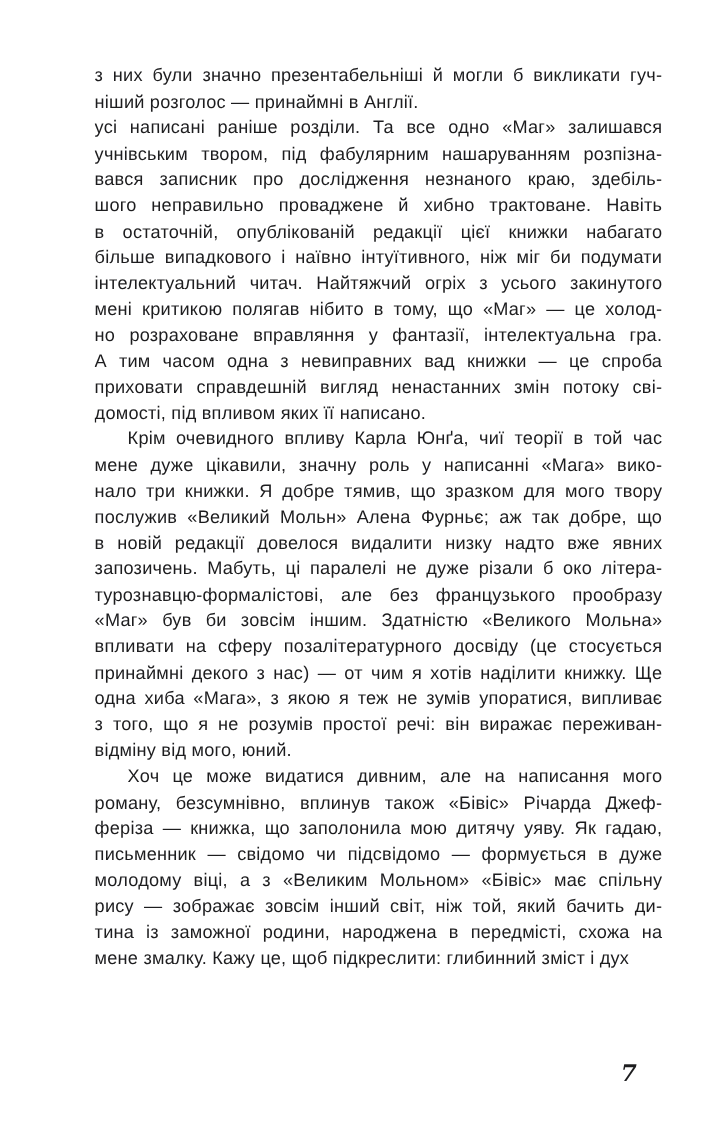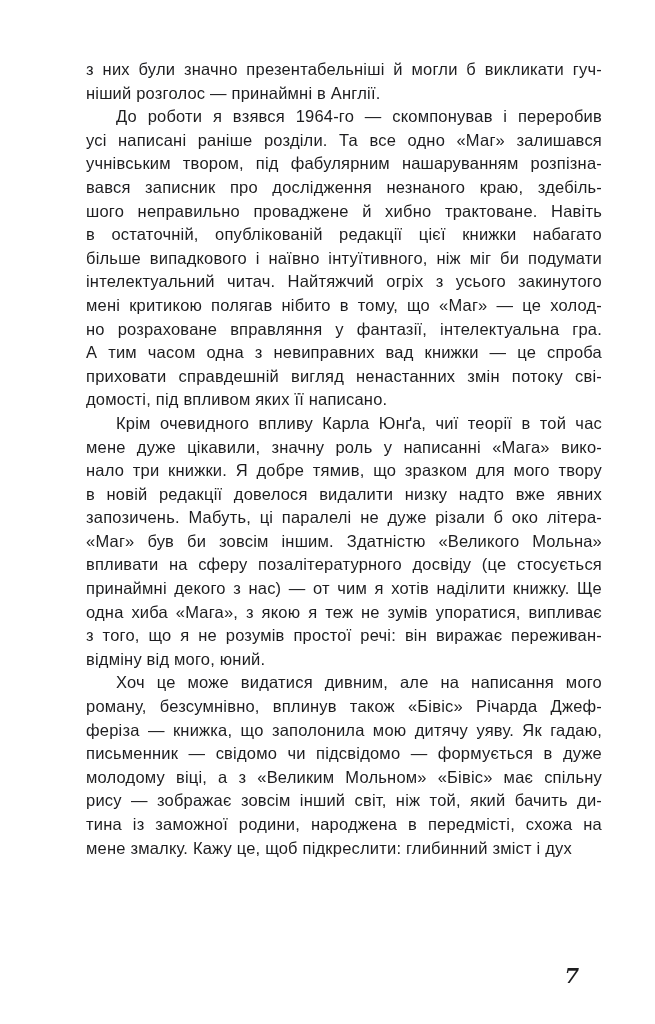--- a/index.html
+++ b/index.html
@@ -60,40 +60,41 @@
 </head>
 <body>
 
 <div class="page">
   <div class="text-block">
       <div class="paragraph">
         <div class="line">з них були значно презентабельніші й могли б викликати гуч-</div>
         <div class="line last">ніший розголос — принаймні в Англії.</div>
       </div>
       <div class="paragraph">
-        <div class="line indent">До роботи я взявся 1964-го — скомпонував і переробив</div>
         <div class="line">усі написані раніше розділи. Та все одно «Маг» залишався</div>
         <div class="line">учнівським твором, під фабулярним нашаруванням розпізна-</div>
         <div class="line">вався записник про дослідження незнаного краю, здебіль-</div>
         <div class="line">шого неправильно проваджене й хибно трактоване. Навіть</div>
         <div class="line">в остаточній, опублікованій редакції цієї книжки набагато</div>
         <div class="line">більше випадкового і наївно інтуїтивного, ніж міг би подумати</div>
         <div class="line">інтелектуальний читач. Найтяжчий огріх з усього закинутого</div>
         <div class="line">мені критикою полягав нібито в тому, що «Маг» — це холод-</div>
         <div class="line">но розраховане вправляння у фантазії, інтелектуальна гра.</div>
         <div class="line">А тим часом одна з невиправних вад книжки — це спроба</div>
         <div class="line">приховати справдешній вигляд ненастанних змін потоку сві-</div>
         <div class="line last">домості, під впливом яких її написано.</div>
       </div>
       <div class="paragraph">
         <div class="line indent">Крім очевидного впливу Карла Юнґа, чиї теорії в той час</div>
         <div class="line">мене дуже цікавили, значну роль у написанні «Мага» вико-</div>
         <div class="line">нало три книжки. Я добре тямив, що зразком для мого твору</div>
+        <div class="line">послужив «Великий Мольн» Алена Фурньє; аж так добре, що</div>
         <div class="line">в новій редакції довелося видалити низку надто вже явних</div>
         <div class="line">запозичень. Мабуть, ці паралелі не дуже різали б око літера-</div>
+        <div class="line">турознавцю-формалістові, але без французького прообразу</div>
         <div class="line">«Маг» був би зовсім іншим. Здатністю «Великого Мольна»</div>
         <div class="line">впливати на сферу позалітературного досвіду (це стосується</div>
         <div class="line">принаймні декого з нас) — от чим я хотів наділити книжку. Ще</div>
         <div class="line">одна хиба «Мага», з якою я теж не зумів упоратися, випливає</div>
         <div class="line">з того, що я не розумів простої речі: він виражає переживан-</div>
         <div class="line last">відміну від мого, юний.</div>
       </div>
       <div class="paragraph">
         <div class="line indent">Хоч це може видатися дивним, але на написання мого</div>
         <div class="line">роману, безсумнівно, вплинув також «Бівіс» Річарда Джеф-</div>

